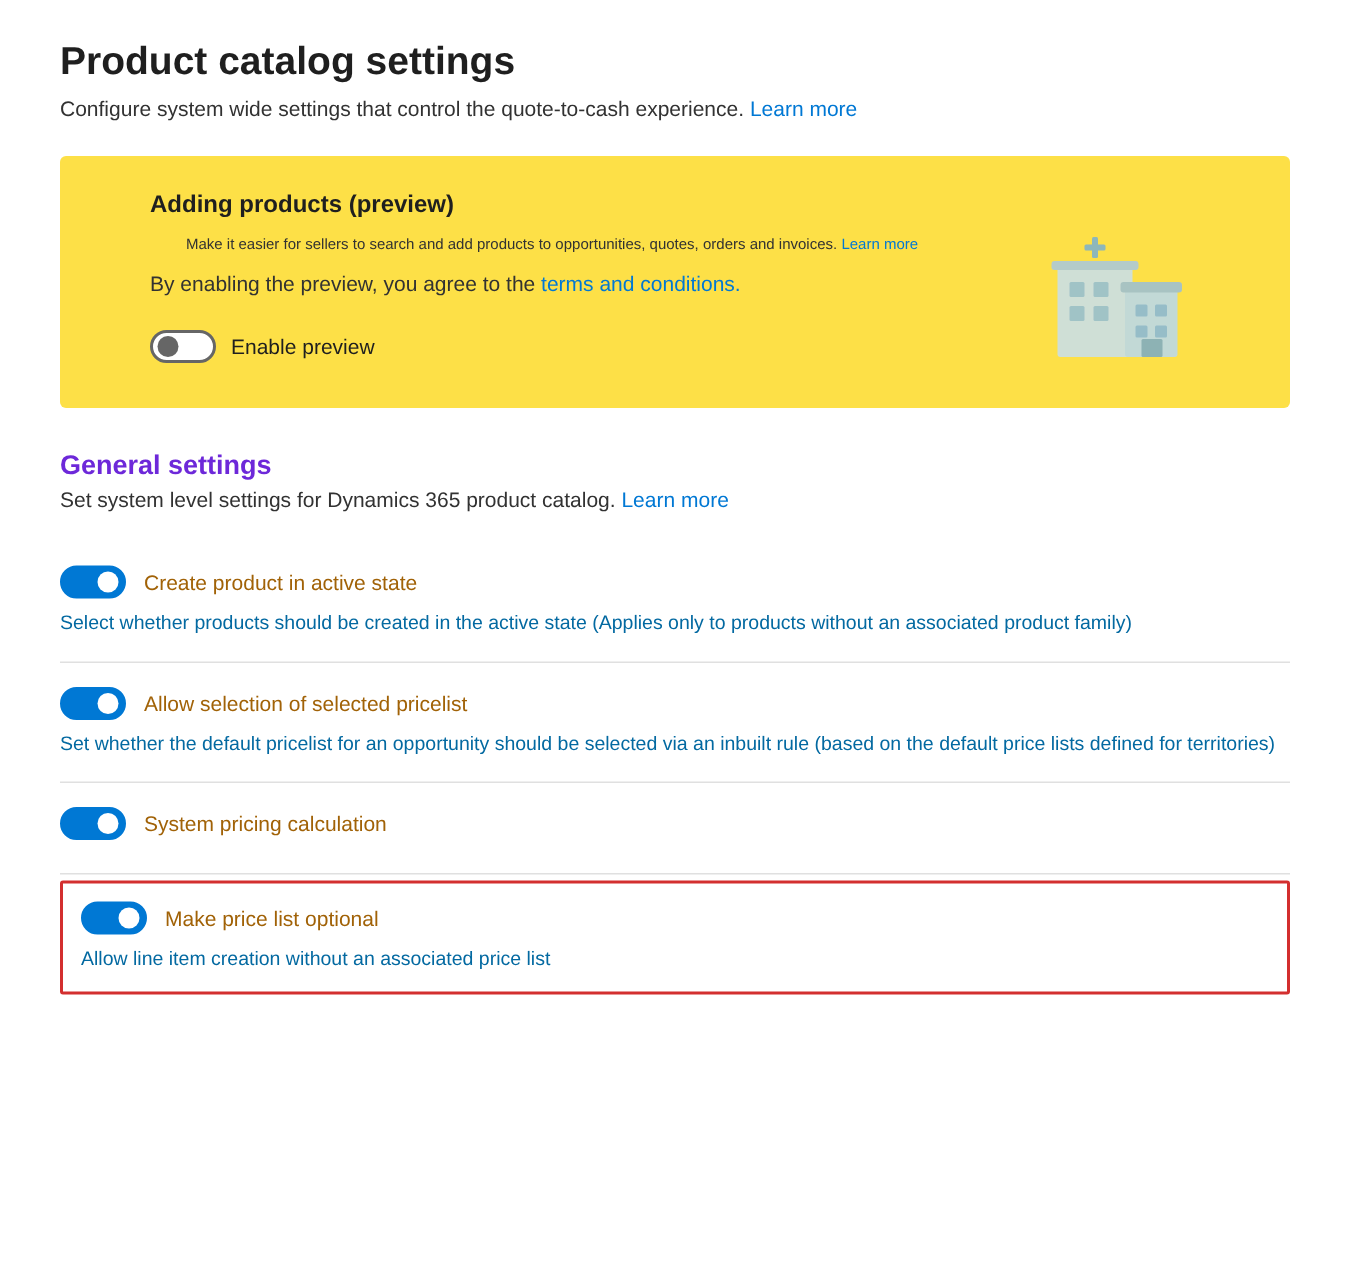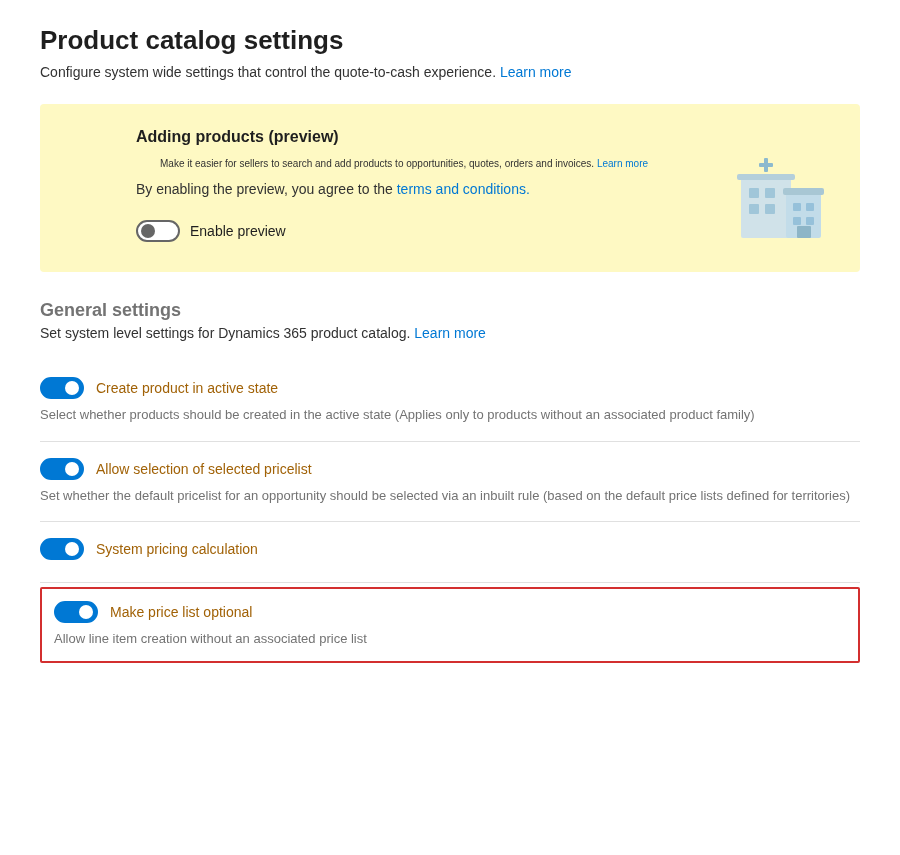--- a/index.html
+++ b/index.html
@@ -37,29 +37,29 @@
     }
 
     .link {
       color: #0078d4;
       text-decoration: none;
       cursor: pointer;
     }
 
     
     .preview-card {
-      background: #fef9c3;
+      background: #fde047;
       border-radius: 4px;
       padding: 24px;
       margin-bottom: 28px;
       position: relative;
       overflow: hidden;
       display: flex;
       align-items: flex-start;
-      justify-content: flex-end;
+      justify-content: center;
     }
 
     .preview-card-content {
       flex: 1;
       max-width: 580px;
     }
 
     .preview-card-title {
       font-size: 16px;
       font-weight: 700;
@@ -153,21 +153,21 @@
       flex-shrink: 0;
       display: flex;
       align-items: flex-end;
       justify-content: center;
     }
 
     
     .section-title {
       font-size: 18px;
       font-weight: 700;
-      color: #737373;
+      color: #6d28d9;
       margin-bottom: 4px;
     }
 
     .section-desc {
       font-size: 14px;
       color: #323232;
       margin-bottom: 20px;
     }
 
     .setting-item {
@@ -187,21 +187,21 @@
     }
 
     .setting-name {
       font-size: 14px;
       font-weight: 500;
       color: #a16207;
     }
 
     .setting-desc {
       font-size: 13px;
-      color: #737373;
+      color: #0369a1;
       line-height: 1.5;
       padding-left: 0;
     }
 
     
     .setting-item.highlighted {
       border: 2px solid #d32f2f;
       border-radius: 2px;
       padding: 12px 12px;
       margin-top: 4px;

